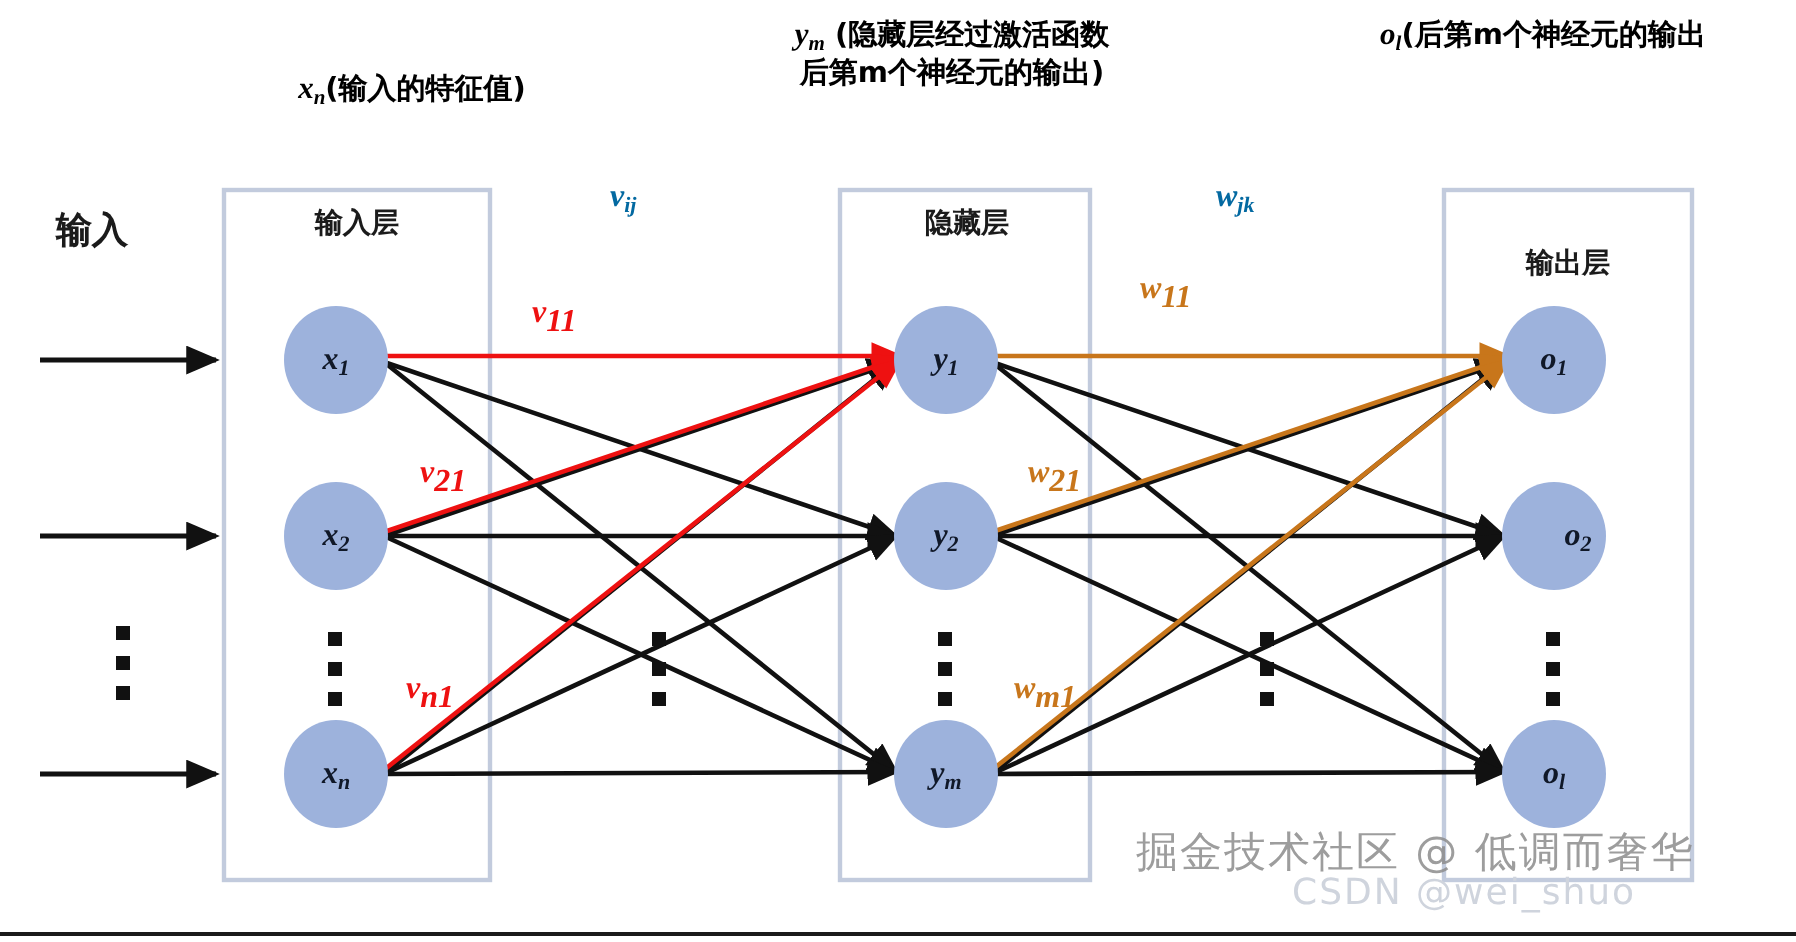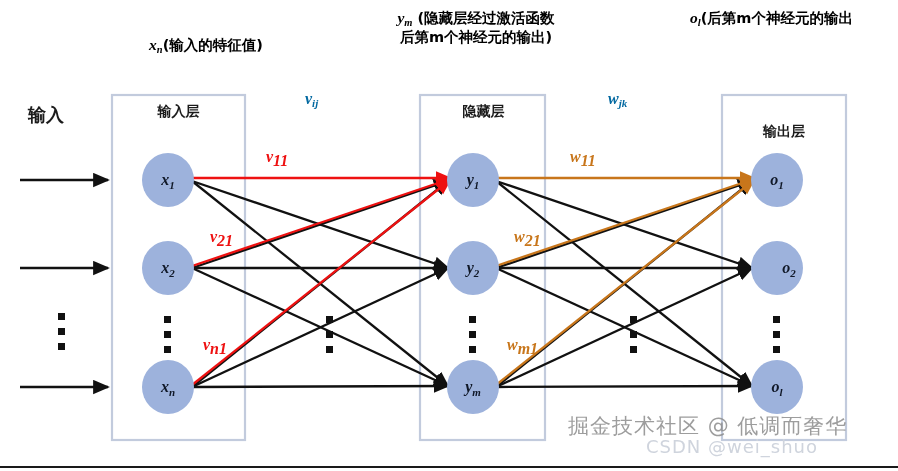--- a/index.html
+++ b/index.html
@@ -274,21 +274,21 @@
   <div class="wlabel" style="left:266px; top:148px; color:#ee1111;">
     <span>v</span><span class="sub">11</span>
   </div>
   <div class="wlabel" style="left:210px; top:228px; color:#ee1111;">
     <span>v</span><span class="sub">21</span>
   </div>
   <div class="wlabel" style="left:203px; top:336px; color:#ee1111;">
     <span>v</span><span class="sub">n1</span>
   </div>
 
-  <div class="wlabel" style="left:570px; top:148px; color:#c8761b;">
+  <div class="wlabel" style="left:570px; top:136px; color:#c8761b;">
     <span>w</span><span class="sub">11</span>
   </div>
   <div class="wlabel" style="left:514px; top:228px; color:#c8761b;">
     <span>w</span><span class="sub">21</span>
   </div>
   <div class="wlabel" style="left:507px; top:336px; color:#c8761b;">
     <span>w</span><span class="sub">m1</span>
   </div>
 
   <div class="nodelabel" style="left:168px; top:181px;">

